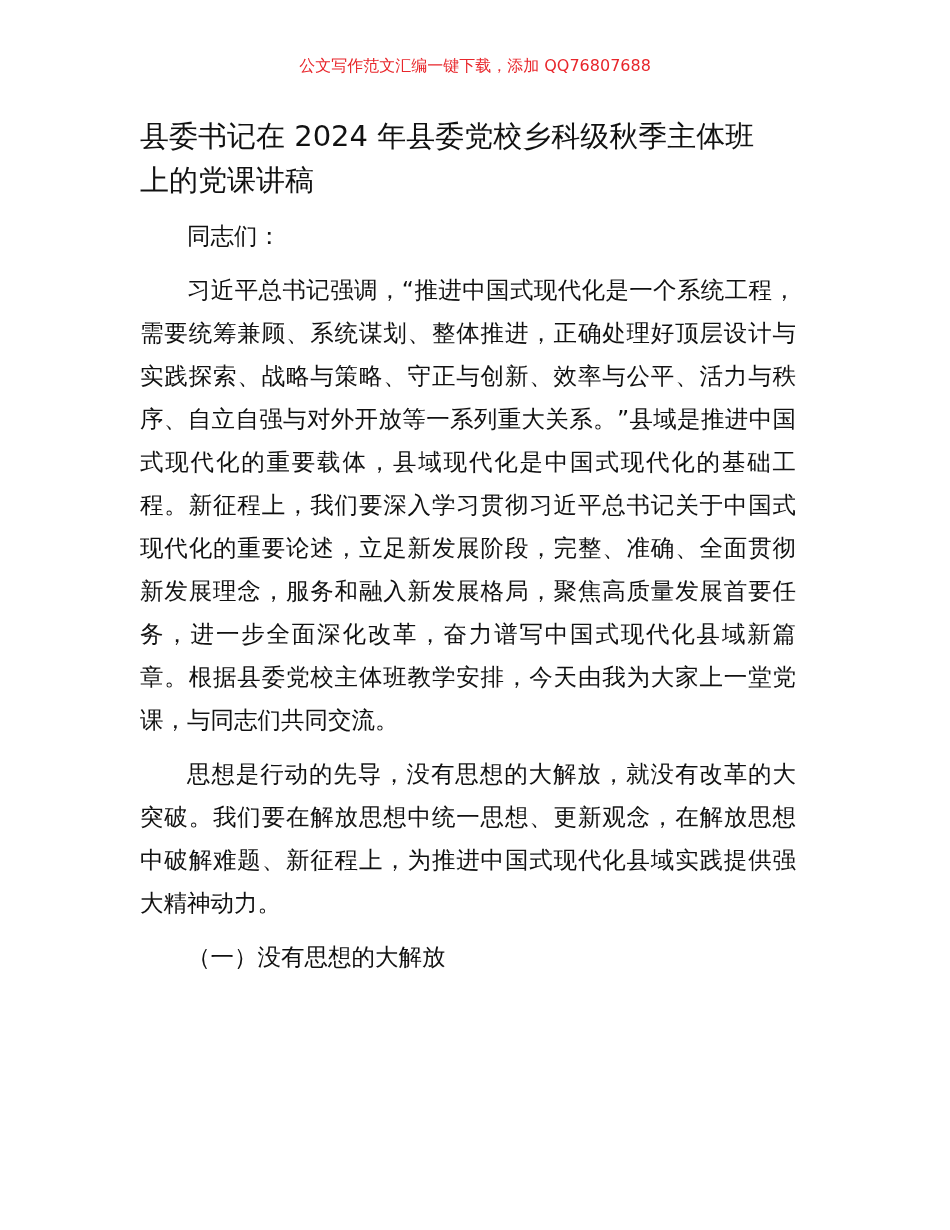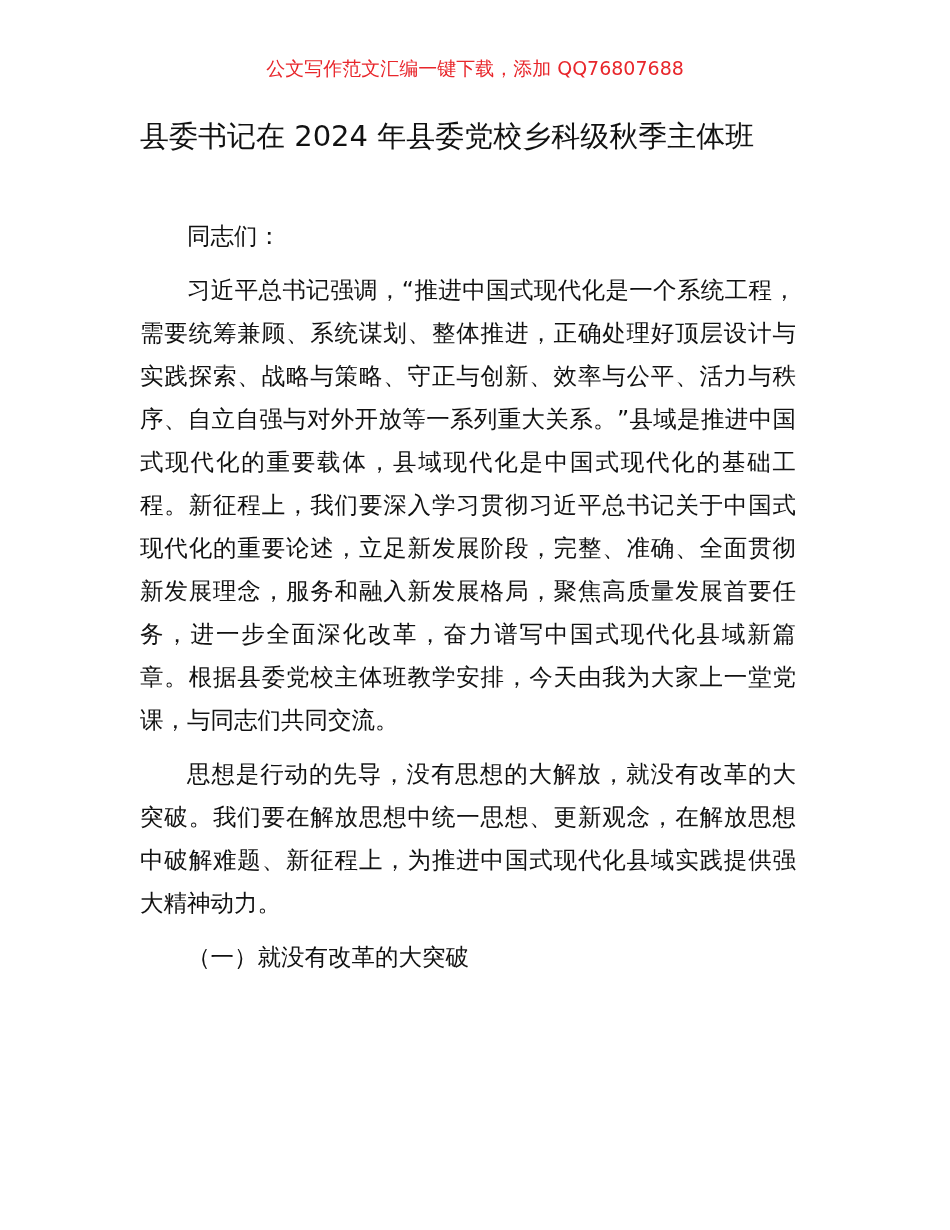--- a/index.html
+++ b/index.html
@@ -14,21 +14,21 @@
       overflow: hidden;
       font-family: "DejaVu Sans", "Liberation Sans", sans-serif;
       color: #111111;
     }
     .watermark {
       position: absolute;
       top: 56px;
       left: 0;
       width: 950px;
       text-align: center;
-      font-size: 19px;
+      font-size: 16px;
       color: #e8262b;
       letter-spacing: 0px;
     }
     .doc-title {
       position: absolute;
       top: 114px;
       left: 140px;
       width: 670px;
       text-align: left;
       font-size: 29px;
@@ -52,20 +52,21 @@
       margin-top: 0;
     }
   </style>
 </head>
 <body>
 
 <div class="watermark">公文写作范文汇编一键下载，添加 QQ76807688</div>
 
 <div class="doc-title">
   <div>县委书记在 2024 年县委党校乡科级秋季主体班</div>
+  <div>上的党课讲稿</div>
 </div>
 
 <div class="body-text">
   <p>同志们：</p>
   <p>习近平总书记强调，“推进中国式现代化是一个系统工程，需要统筹兼顾、系统谋划、整体推进，正确处理好顶层设计与实践探索、战略与策略、守正与创新、效率与公平、活力与秩序、自立自强与对外开放等一系列重大关系。”县域是推进中国式现代化的重要载体，县域现代化是中国式现代化的基础工程。新征程上，我们要深入学习贯彻习近平总书记关于中国式现代化的重要论述，立足新发展阶段，完整、准确、全面贯彻新发展理念，服务和融入新发展格局，聚焦高质量发展首要任务，进一步全面深化改革，奋力谱写中国式现代化县域新篇章。根据县委党校主体班教学安排，今天由我为大家上一堂党课，与同志们共同交流。</p>
   <p>思想是行动的先导，没有思想的大解放，就没有改革的大突破。我们要在解放思想中统一思想、更新观念，在解放思想中破解难题、新征程上，为推进中国式现代化县域实践提供强大精神动力。</p>
-  <p class="heading">（一）就没有改革的大突破</p>
+  <p class="heading">（一）没有思想的大解放</p>
 </div>
 
 </body></html>

